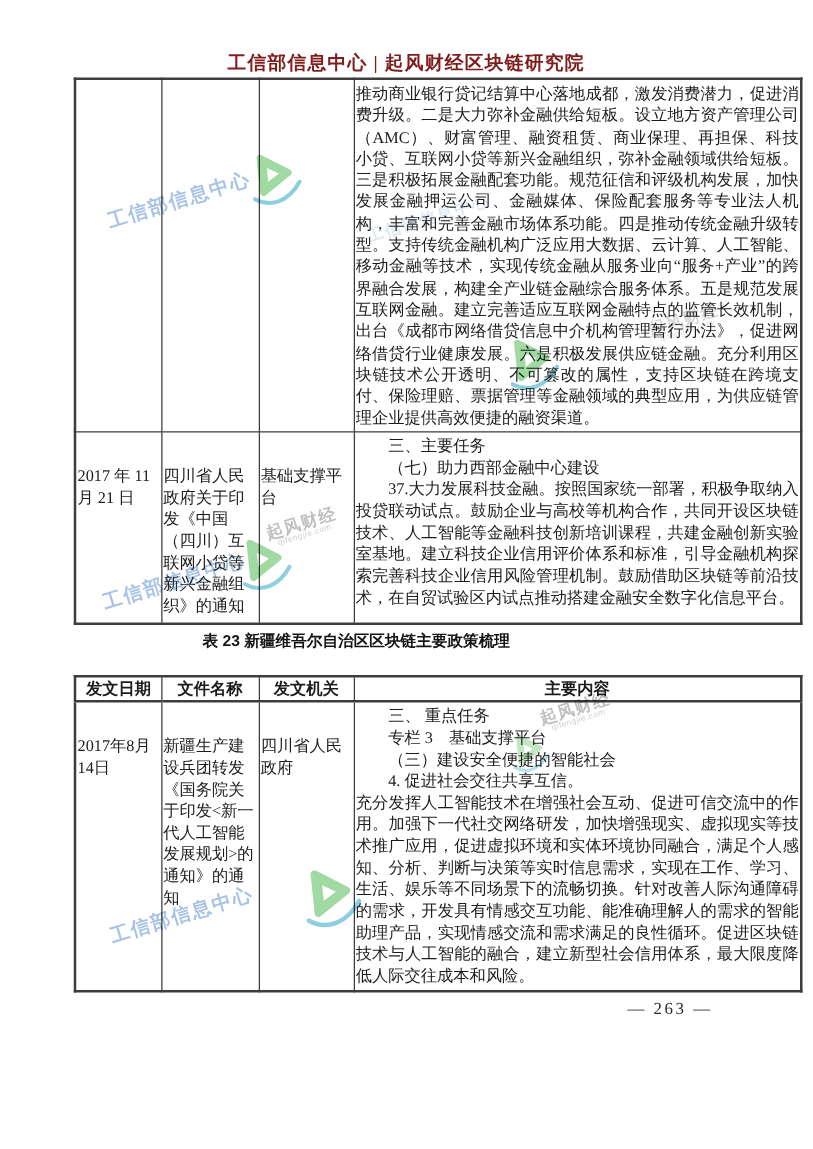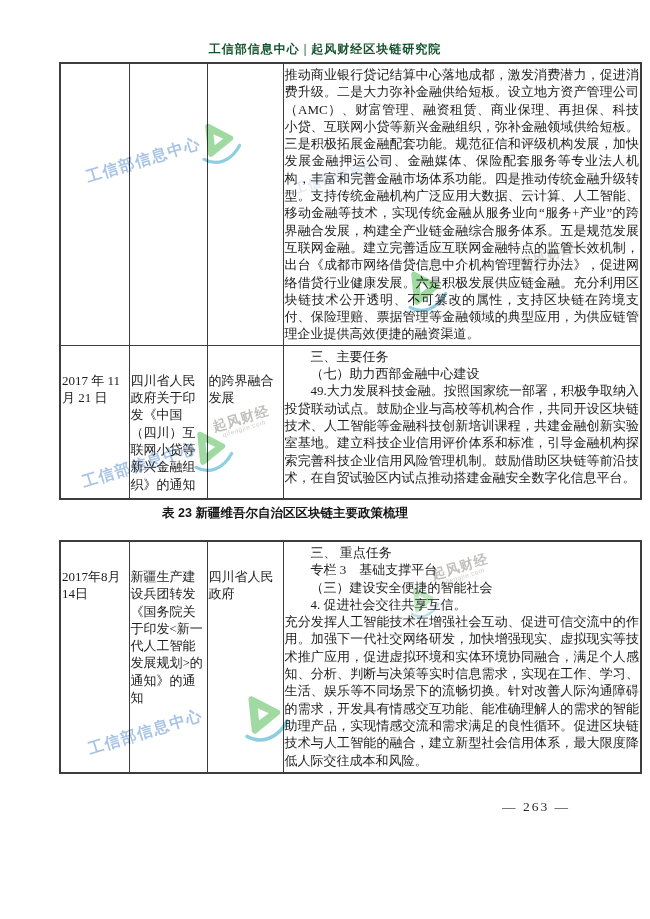--- a/index.html
+++ b/index.html
@@ -1,19 +1,19 @@
 <!DOCTYPE html>
 <html><head>
 <meta charset="utf-8">
 <style>
   html,body{margin:0;padding:0;background:#ffffff;}
   .page{position:relative;width:650px;height:919px;background:#ffffff;overflow:hidden;
         font-family:"Liberation Serif","DejaVu Serif",serif;color:#1c1c1c;}
   .doc-header{position:absolute;top:41px;left:0;width:650px;text-align:center;
-        font-size:12px;font-weight:bold;color:#14532d;letter-spacing:1px;}
+        font-size:15px;font-weight:bold;color:#7f1d1d;letter-spacing:1px;}
   table.ptable{position:absolute;left:59px;width:581px;border-collapse:collapse;
         table-layout:fixed;border:2px solid #3d3d3d;}
   table.ptable td{border:1.5px solid #3d3d3d;vertical-align:top;
         font-size:13px;line-height:17.3px;color:#1c1c1c;padding:2px 1px;}
   #t1{top:62px;}
   #t2{top:540px;}
   td.c4{padding:2px 8px;}
   .just{text-align:justify;white-space:pre-wrap;}
   .plain{white-space:pre-wrap;margin-top:24px;}
   tr.hdr td{text-align:center;font-weight:bold;padding:1px 2px;line-height:16px;
@@ -64,41 +64,47 @@
       </td>
     </tr>
     <tr>
       <td class="c1" style="height:148px">
         <div class="plain">2017 年 11 月 21 日</div>
       </td>
       <td class="c2">
         <div class="plain">四川省人民政府关于印发《中国（四川）互联网小贷等新兴金融组织》的通知</div>
       </td>
       <td class="c3">
-        <div class="plain">的跨界融合发展</div>
+        <div class="plain">基础支撑平台</div>
       </td>
       <td class="c4">
         <div class="just">　　三、主要任务
 　　（七）助力西部金融中心建设
-　　49.大力发展科技金融。按照国家统一部署，积极争取纳入投贷联动试点。鼓励企业与高校等机构合作，共同开设区块链技术、人工智能等金融科技创新培训课程，共建金融创新实验室基地。建立科技企业信用评价体系和标准，引导金融机构探索完善科技企业信用风险管理机制。鼓励借助区块链等前沿技术，在自贸试验区内试点推动搭建金融安全数字化信息平台。</div>
+　　37.大力发展科技金融。按照国家统一部署，积极争取纳入投贷联动试点。鼓励企业与高校等机构合作，共同开设区块链技术、人工智能等金融科技创新培训课程，共建金融创新实验室基地。建立科技企业信用评价体系和标准，引导金融机构探索完善科技企业信用风险管理机制。鼓励借助区块链等前沿技术，在自贸试验区内试点推动搭建金融安全数字化信息平台。</div>
       </td>
     </tr>
   </tbody>
     </table>
 
   <div class="caption">表 23 新疆维吾尔自治区区块链主要政策梳理</div>
 
   <table class="ptable" id="t2">
     <colgroup>
       <col style="width:69px">
         <col style="width:78px">
         <col style="width:76px">
         <col style="width:358px">
     </colgroup>
     <tbody>
+        <tr class="hdr">
+      <td>发文日期</td>
+      <td>文件名称</td>
+      <td>发文机关</td>
+      <td>主要内容</td>
+    </tr>
     <tr>
       <td class="c1" style="height:226px">
         <div class="plain">2017年8月14日</div>
       </td>
       <td class="c2">
         <div class="plain">新疆生产建设兵团转发《国务院关于印发&lt;新一代人工智能发展规划&gt;的通知》的通知</div>
       </td>
       <td class="c3">
         <div class="plain">四川省人民政府</div>
       </td>

